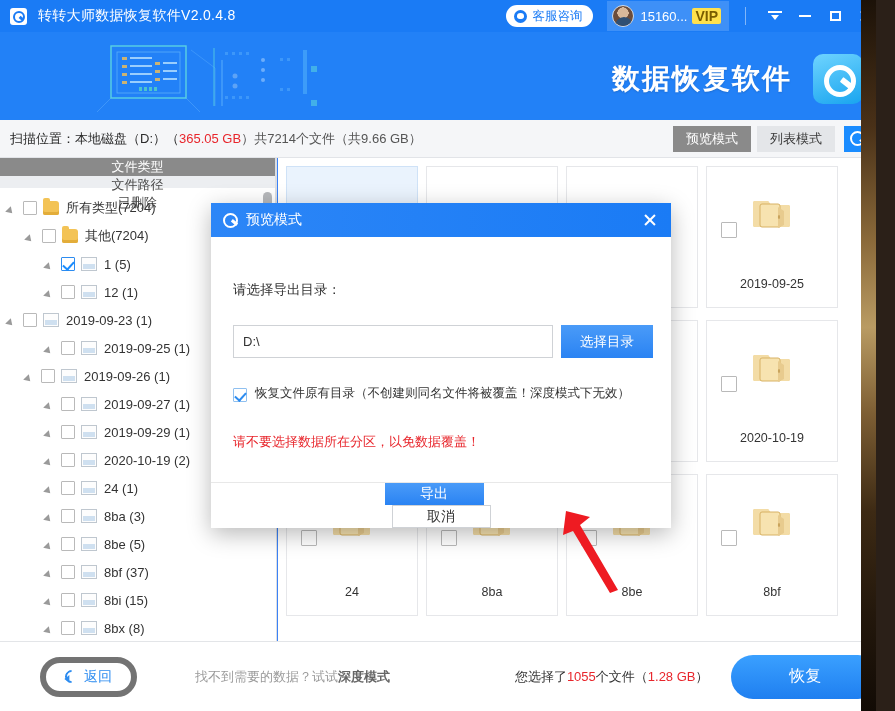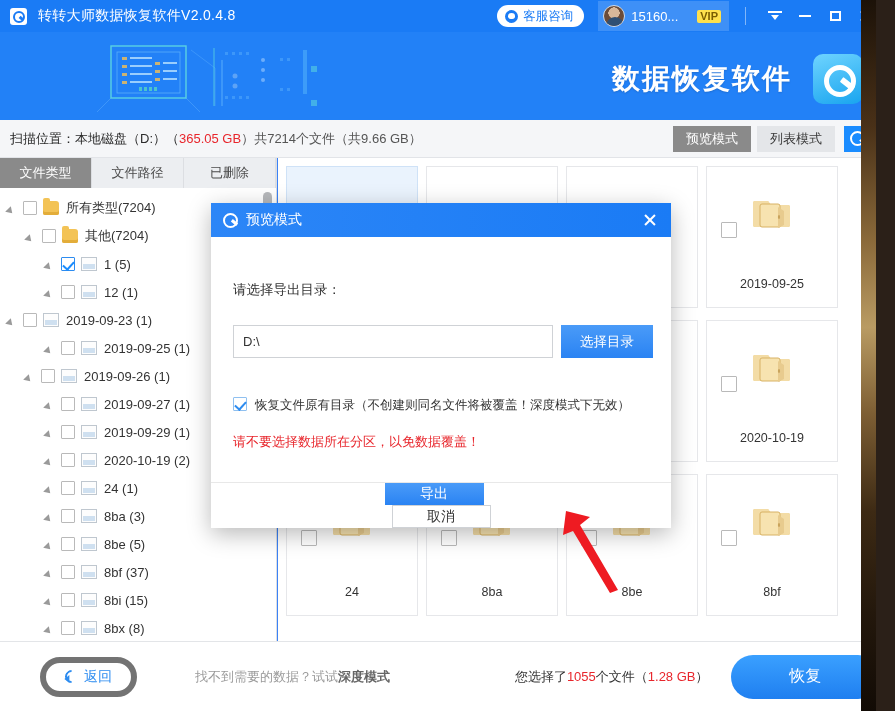--- a/index.html
+++ b/index.html
@@ -65,21 +65,21 @@
     width: 22px; height: 22px; border-radius: 50%; flex:none;
     background: radial-gradient(circle at 50% 35%, #d8b89a 0 34%, #6b4c3a 35% 100%);
     border: 1px solid #cfd9e5; overflow: hidden; position: relative;
   }
   .avatar::after{
     content:""; position:absolute; left:2px; bottom:0; width:18px; height:9px;
     background:#2f4f73; border-radius: 9px 9px 0 0;
   }
   .user-name { color:#fff; font-size: 13px; margin-left: 6px; white-space: nowrap;}
   .vip {
-    margin-left: 19px; background: #ffe14d; color: #7a5d00; font-size: 11px;
+    margin-left: 5px; background: #ffe14d; color: #7a5d00; font-size: 14px;
     font-weight: bold; border-radius: 2px; padding: 1px 3px; line-height: 1;
   }
   .tb-sep { width:1px; height:18px; background: rgba(255,255,255,.45); margin: 0 14px 0 16px;}
   .wbtn {
     width: 30px; height: 32px; display:flex; align-items:center; justify-content:center;
     color:#fff; font-size: 15px;
   }
   .ico-collapse { position: relative; width: 14px; height: 12px; }
   .ico-collapse::before, .ico-collapse::after {
     content:""; position:absolute; left:0; background:#fff;
@@ -148,21 +148,21 @@
   }
   .search-sq::after {
     content:""; position:absolute; left:15px; top:15px; width:6px; height:2px;
     background:#fff; transform: rotate(45deg);
   }
   
   .sidebar {
     position:absolute; left:0; top:158px; width:277px; height:483px;
     background:#ffffff; border-right:1px solid #dcdee2;
   }
-  .tabs { display:flex; height: 30px; background:#eceef1; }
+  .tabs { display:flex; height: 30px; background:#eceef1;flex-direction:column; }
   .tab {
     flex:1; display:flex; align-items:center; justify-content:center;
     font-size: 13px; color:#4a4a4a; border-right:1px solid #dcdee2;
   }
   .tab.active { background:#8a8a8a; color:#ffffff; }
   .tree {
     position:absolute; left:0; top:30px; width:277px; height:453px;
     overflow:hidden; padding-top: 6px;
   }
   .trow { display:flex; align-items:center; height: 28px; padding-left: 6px; }
@@ -307,21 +307,21 @@
   .m-input {
     position:absolute; left: 22px; top: 88px; width: 320px; height: 33px;
     border:1px solid #cfd2d6; font-size: 13px; color:#333;
     padding-left: 9px; line-height: 31px; background:#fff;
   }
   .m-pick {
     position:absolute; left: 350px; top: 88px; width: 92px; height: 33px;
     background: linear-gradient(180deg,#4a9bf8,#2a83f3); color:#fff;
     font-size: 13.5px; display:flex; align-items:center; justify-content:center;
   }
-  .m-chk-row { position:absolute; left: 22px; top: 160px; display:flex; align-items:flex-start; }
+  .m-chk-row { position:absolute; left: 22px; top: 148px; display:flex; align-items:flex-end; }
   .m-chk {
     width: 14px; height: 14px; border:1px solid #8fc0f0; background:#fff;
     position:relative; flex:none; border-radius:1px;
   }
   .m-chk::after {
     content:""; position:absolute; left:3px; top:1px; width:5px; height:9px;
     border:solid #2d8cf0; border-width:0 2px 2px 0; transform: rotate(42deg);
   }
   .m-chk-label { margin-left: 8px; font-size: 12.5px; color:#333; white-space:nowrap;}
   .m-warn {

